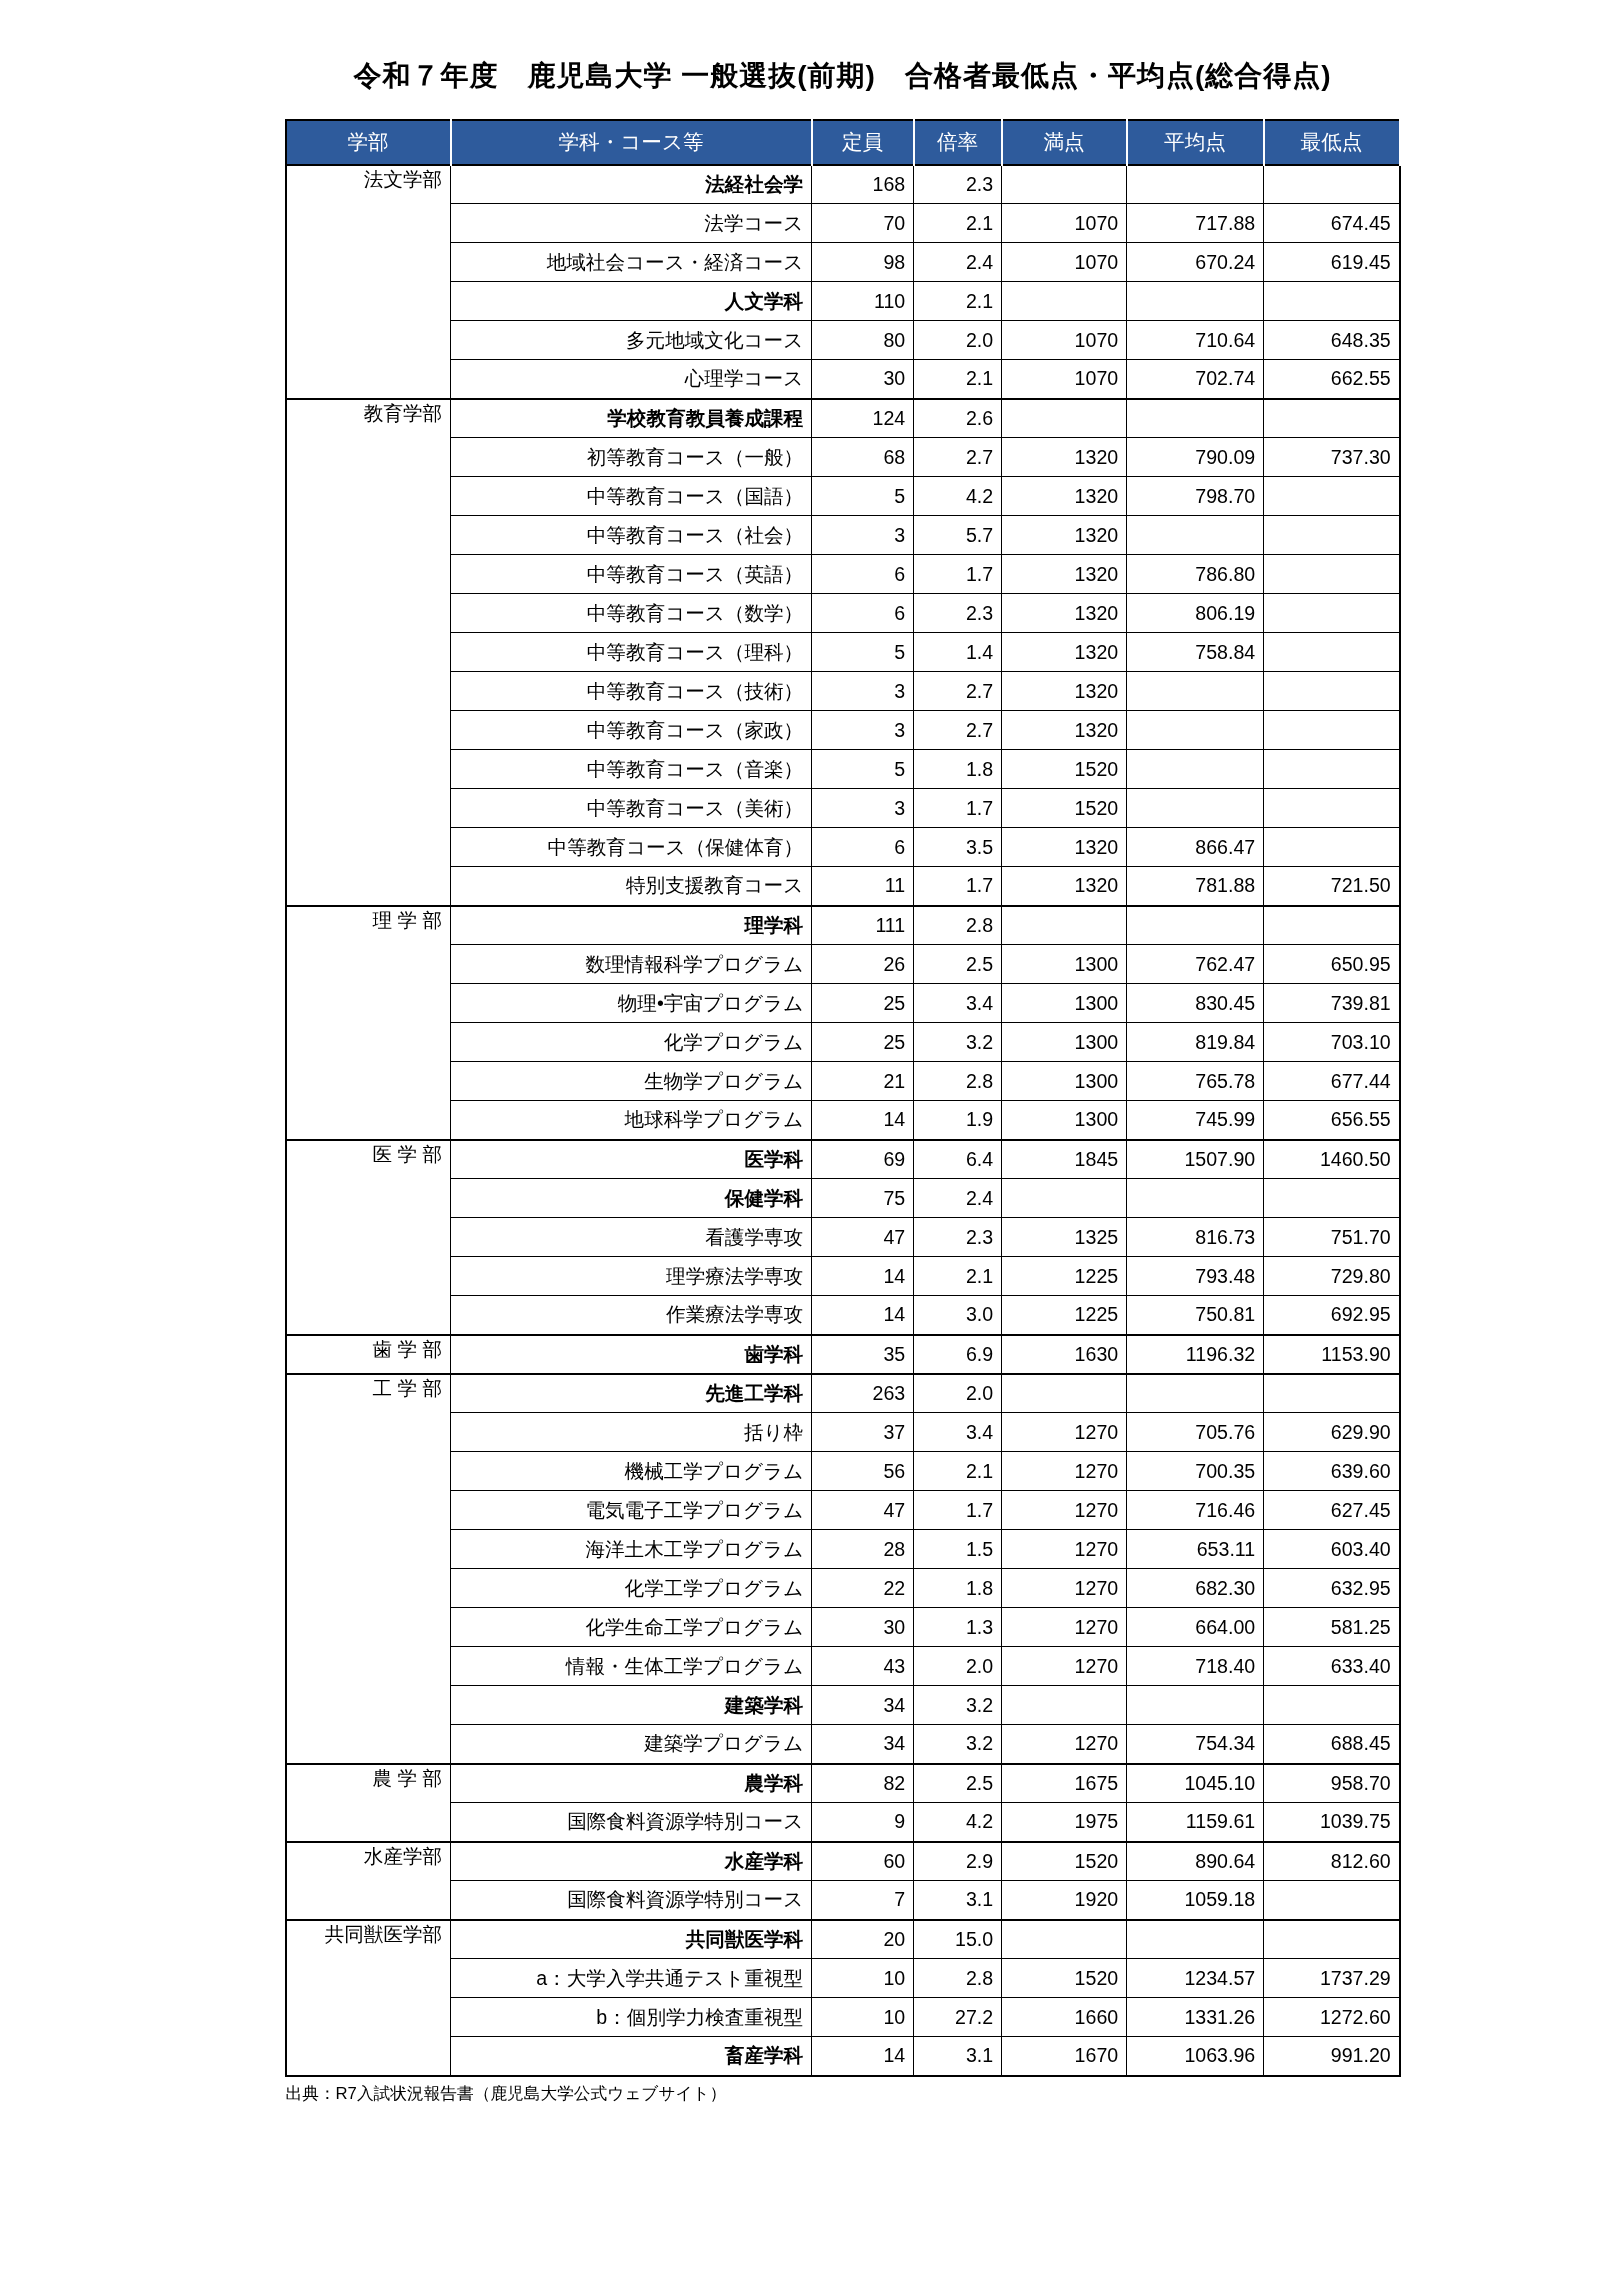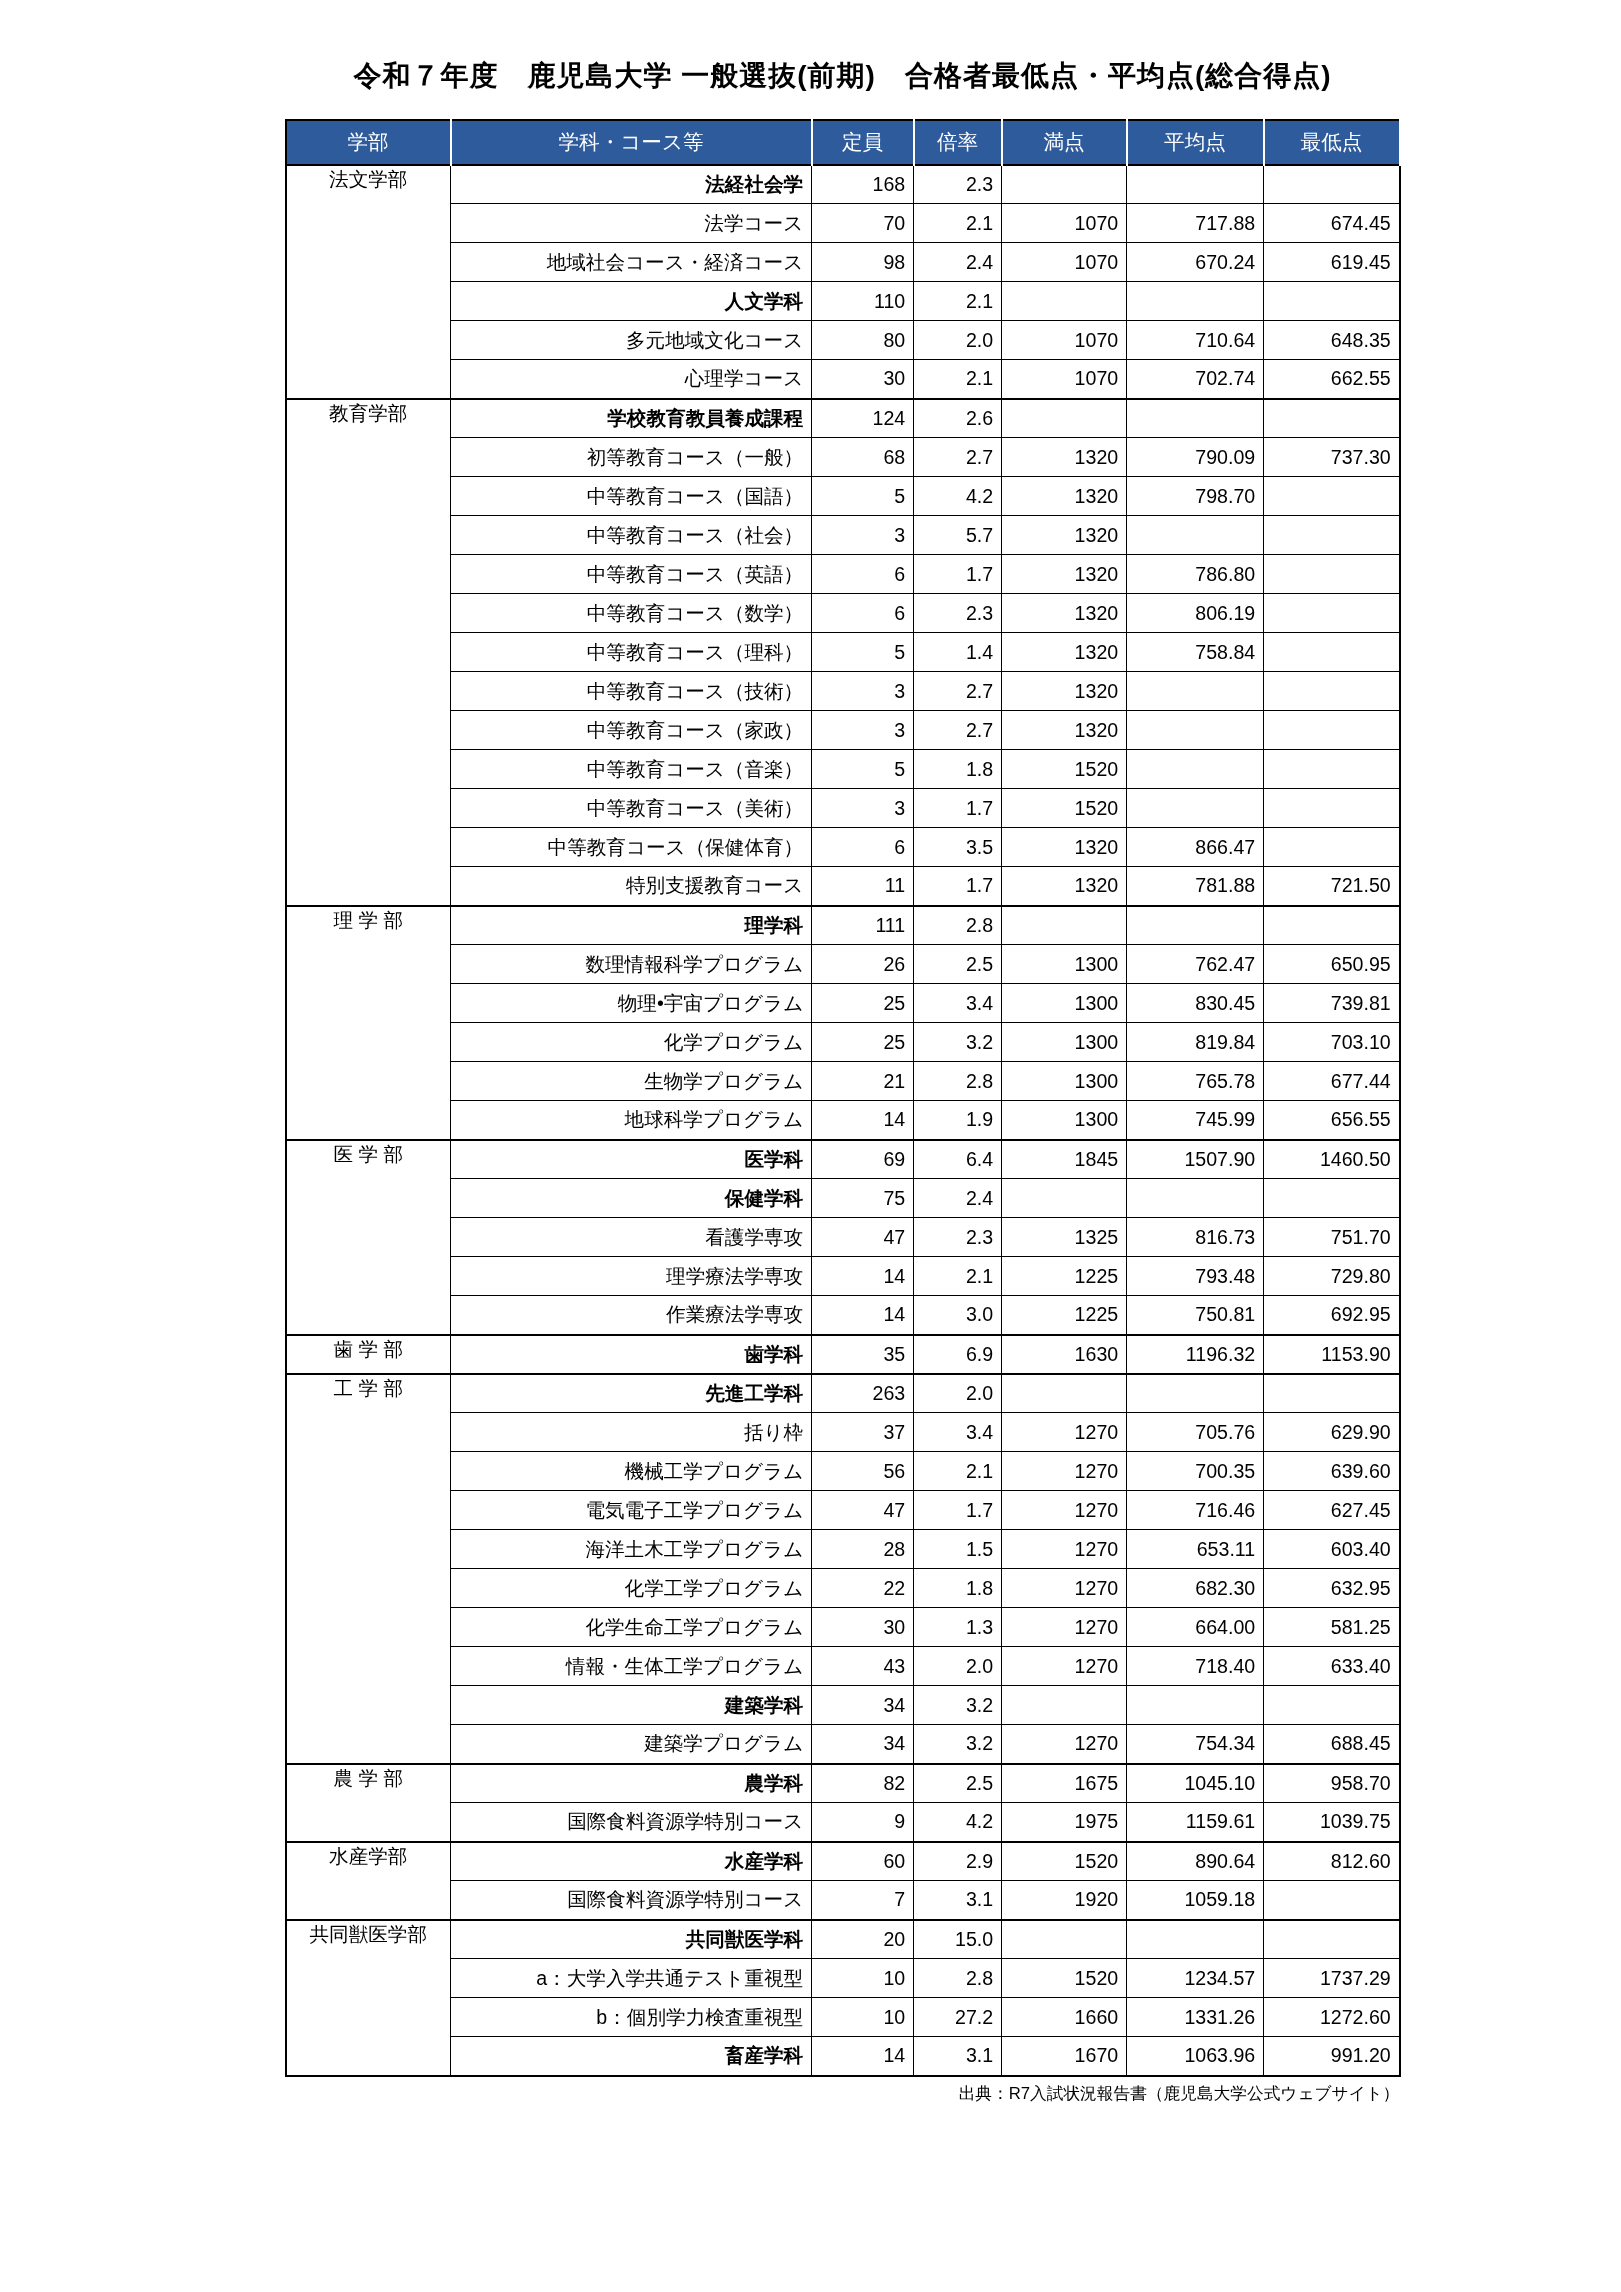--- a/index.html
+++ b/index.html
@@ -49,29 +49,29 @@
     height: 39px;
     padding: 0 7.8px;
     box-sizing: border-box;
     white-space: nowrap;
     overflow: hidden;
   }
   tr.group-start td { border-top: 2.5px solid #000; }
   td.col-faculty {
     vertical-align: top;
     padding-top: 7.8px;
-    text-align: center;
+    text-align: right;
   }
   td.col-course { text-align: right; }
   td.col-num { text-align: right; }
   tr.bold-row td.col-course { font-weight: bold; }
   .source {
     width: 1114px;
     margin: 5.9px auto 0;
-    text-align: right;
+    text-align: left;
     font-size: 16.7px;
   }
 </style>
 </head>
 <body>
 
 <div class="page">
 
   <div class="title">令和７年度　鹿児島大学 一般選抜(前期)　合格者最低点・平均点(総合得点)</div>
 

